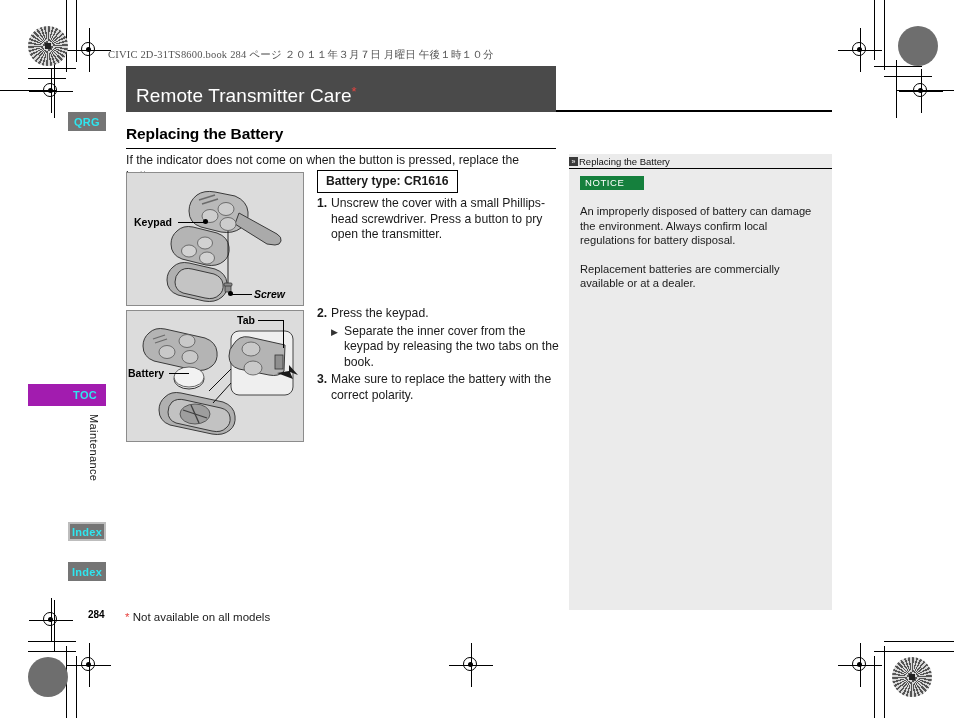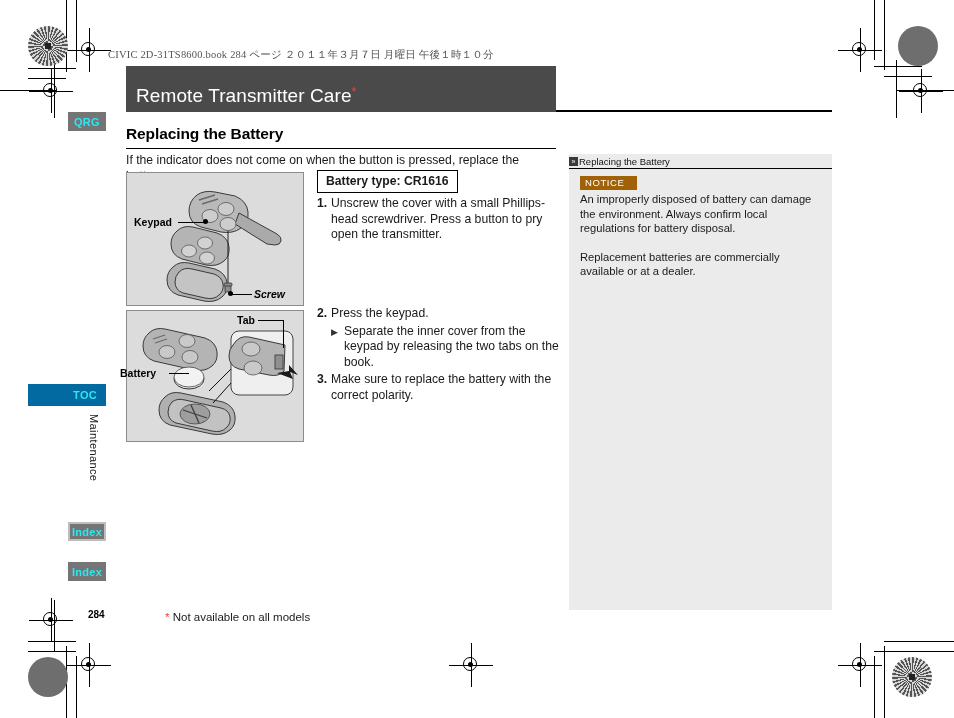--- a/index.html
+++ b/index.html
@@ -133,21 +133,21 @@
     align-items: center;
     justify-content: center;
     letter-spacing: 0.3px;
   }
   .tab-qrg { left: 68px; top: 112px; width: 38px; height: 19px; }
   .tab-toc {
     left: 28px; top: 384px; width: 78px; height: 22px;
     justify-content: flex-end;
     padding-right: 9px;
     box-sizing: border-box;
-    background: #0369a1;
+    background: #a21caf;
   }
   .tab-index {
     left: 68px; top: 522px; width: 38px; height: 19px;
     border: 2px solid #bdbdbd;
     box-sizing: border-box;
   }
   .tab-home { left: 68px; top: 562px; width: 38px; height: 19px; }
 
   .vert-label {
     position: absolute;
@@ -296,53 +296,52 @@
     color: #fff;
     font-size: 7px;
     line-height: 9px;
     text-align: center;
     flex: 0 0 9px;
   }
   .notice-badge {
     position: absolute;
     left: 11px;
     top: 22px;
-    background: #a16207;
+    background: #15803d;
     color: #ffffff;
     font-size: 9.5px;
     letter-spacing: 0.6px;
-    padding: 1px 12px 2px 5px;
+    padding: 1px 19px 2px 5px;
   }
   .side-body {
     position: absolute;
     left: 11px;
     top: 38px;
     width: 240px;
     font-size: 11.2px;
     line-height: 14.5px;
     color: #1a1a1a;
   }
-  .side-body p { margin: 0 0 14px 0; }
+  .side-body p { margin: 12px 0 14px 0; }
 
   
   .page-num {
     position: absolute;
     left: 88px;
     top: 609px;
     font-size: 10px;
     font-weight: bold;
     color: #000;
   }
   .footnote {
     position: absolute;
     left: 125px;
     top: 611px;
     font-size: 11.5px;
     color: #1a1a1a;
-    margin-left: 40px;
   }
   .footnote .star { color: #e8433f; }
 </style>
 </head>
 <body>
 
 <div id="page">
 
   <div>
     <div class="mark-line" style="left:66px;top:0px;width:1px;height:72px;"></div>
@@ -539,21 +538,21 @@
       <g stroke="#111" stroke-width="1" fill="none">
         <path d="M104 58 L82 80"></path>
         <path d="M104 72 L86 92"></path>
       </g>
     </svg>
   </div>
 
   <div class="fig-label" style="left:237px;top:314px;">Tab</div>
   <div class="leader" style="left:258px;top:320px;width:26px;"></div>
   <div class="leader" style="left:283px;top:320px;width:1px;height:28px;"></div>
-  <div class="fig-label" style="left:120px;top:367px;">Battery</div>
+  <div class="fig-label" style="left:128px;top:367px;">Battery</div>
   <div class="leader" style="left:169px;top:373px;width:20px;"></div>
 
   <div class="battery-type">Battery type: CR1616</div>
 
   <div class="steps">
     <div class="step">
       <span class="num">1.</span>
       <span class="txt">Unscrew the cover with a small Phillips-head screwdriver. Press a button to pry open the transmitter.</span>
     </div>
   </div>

